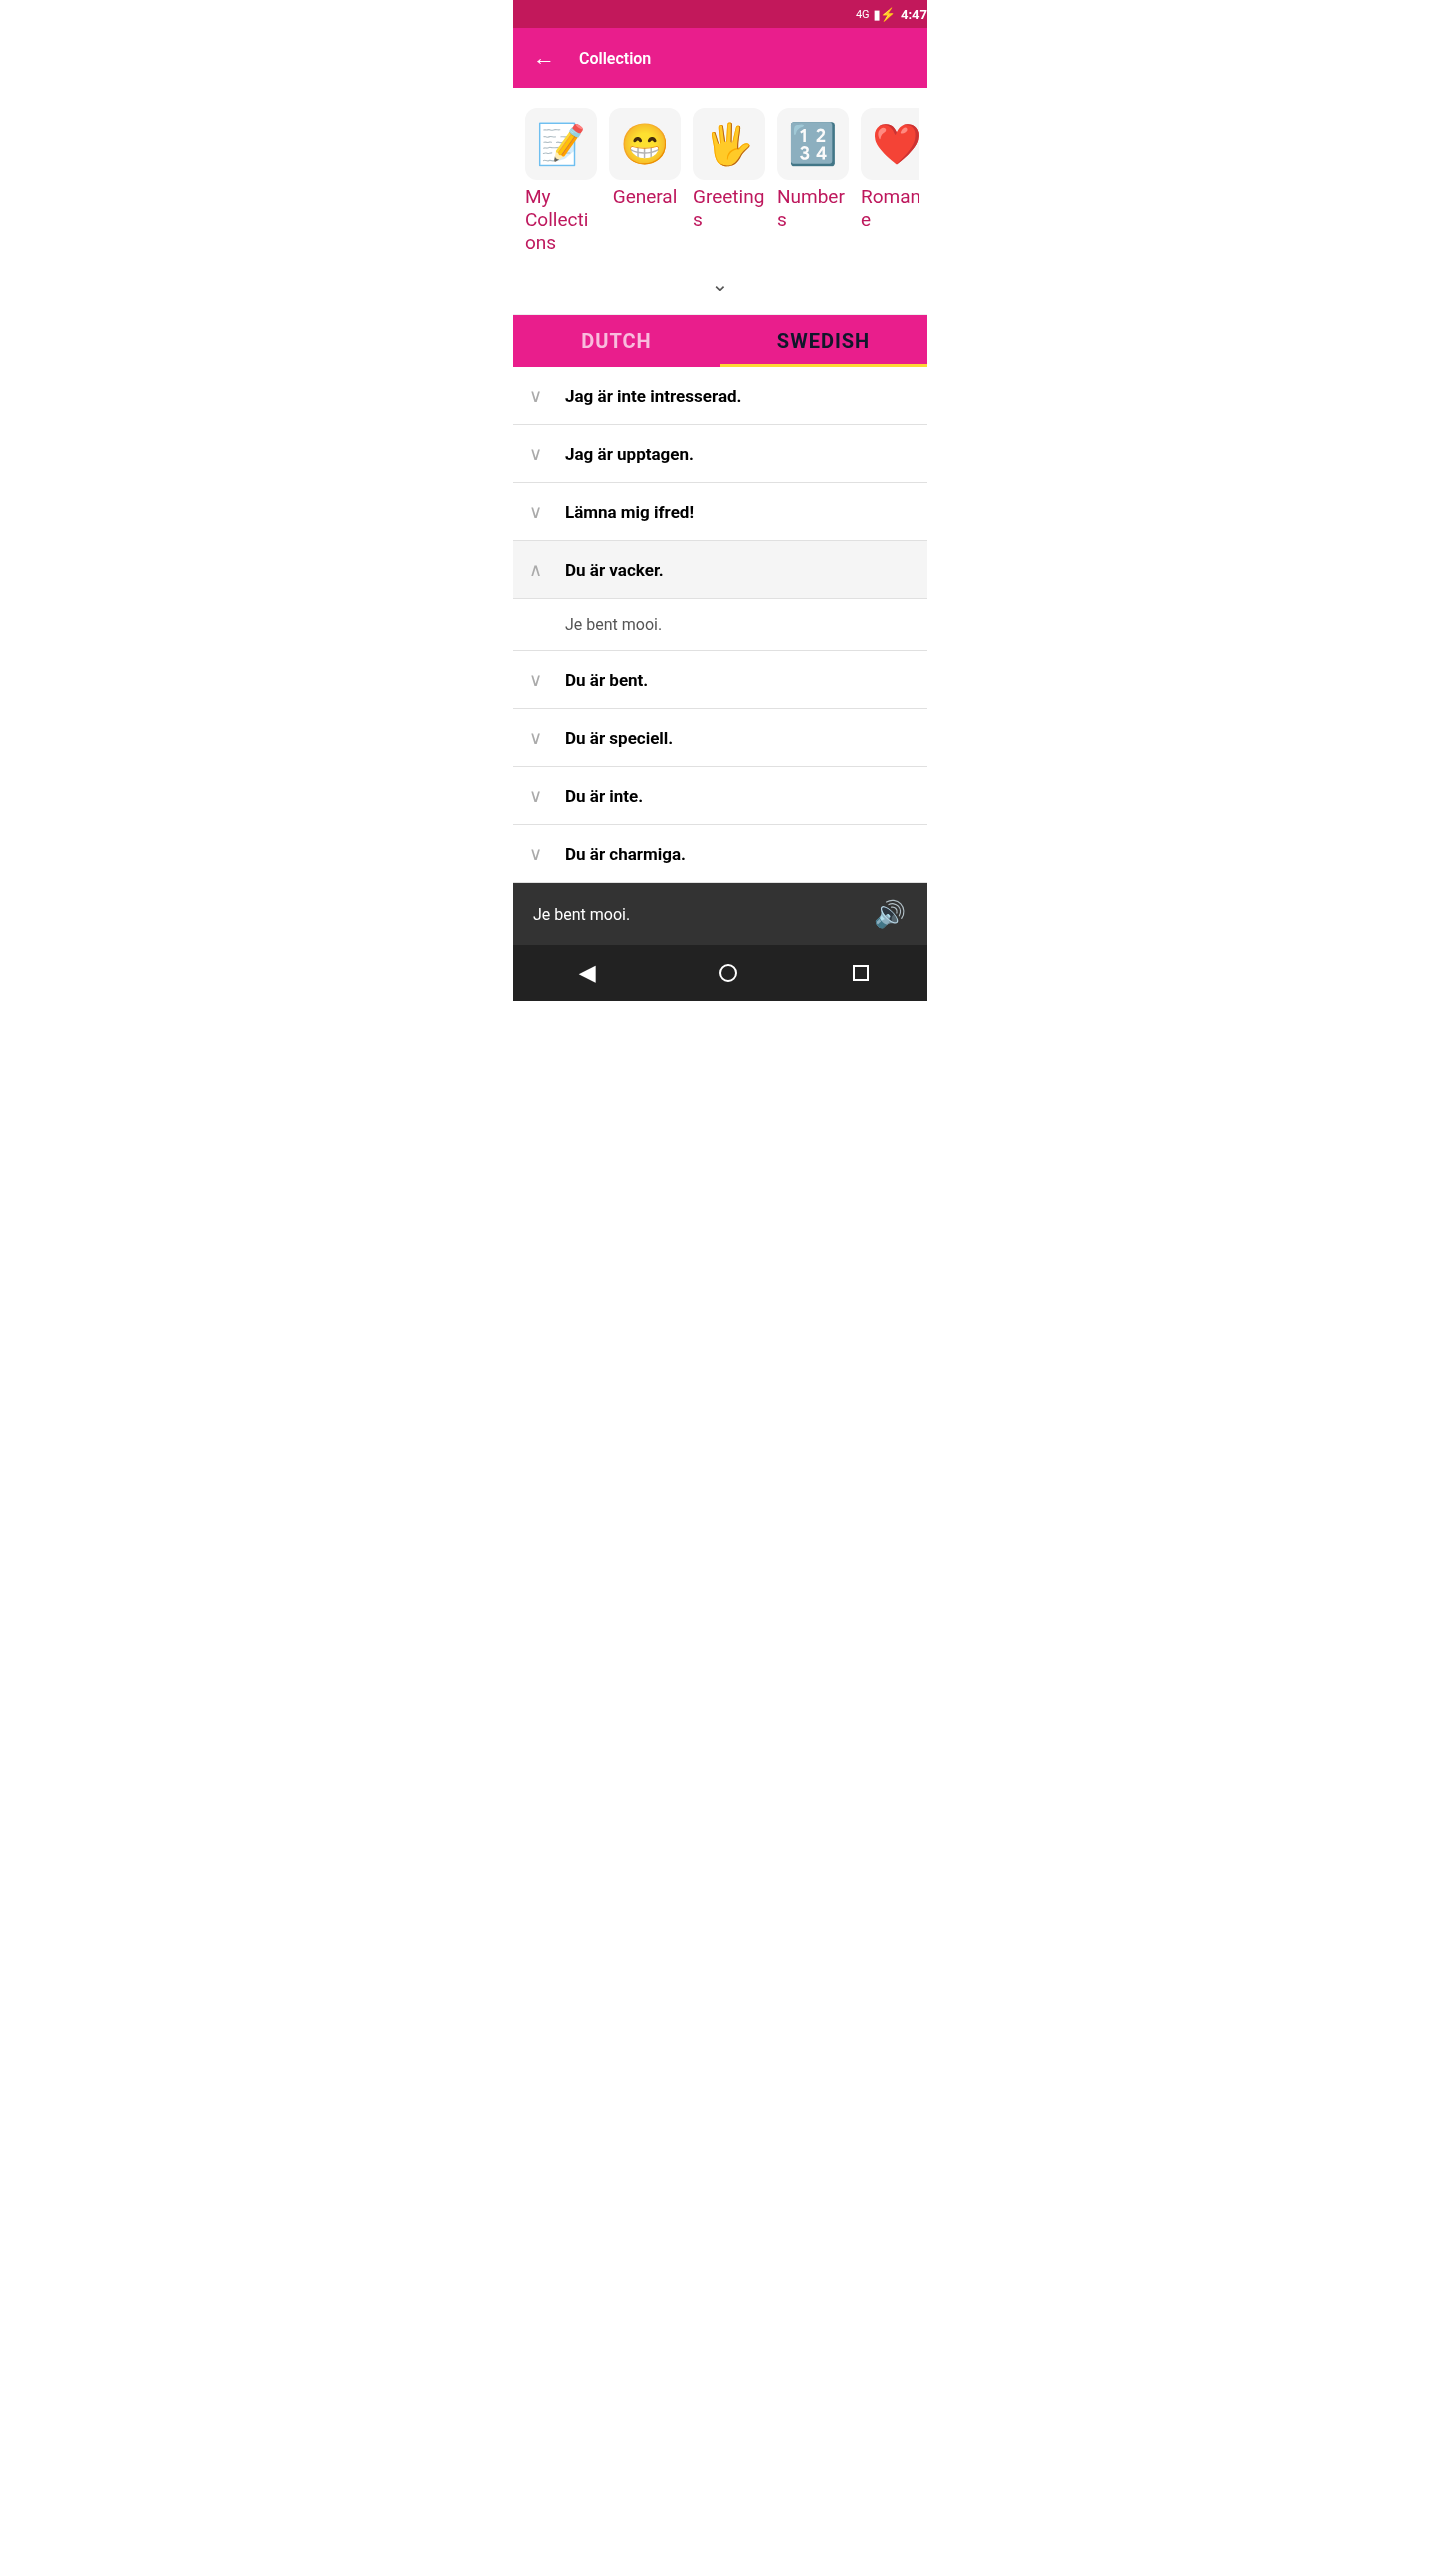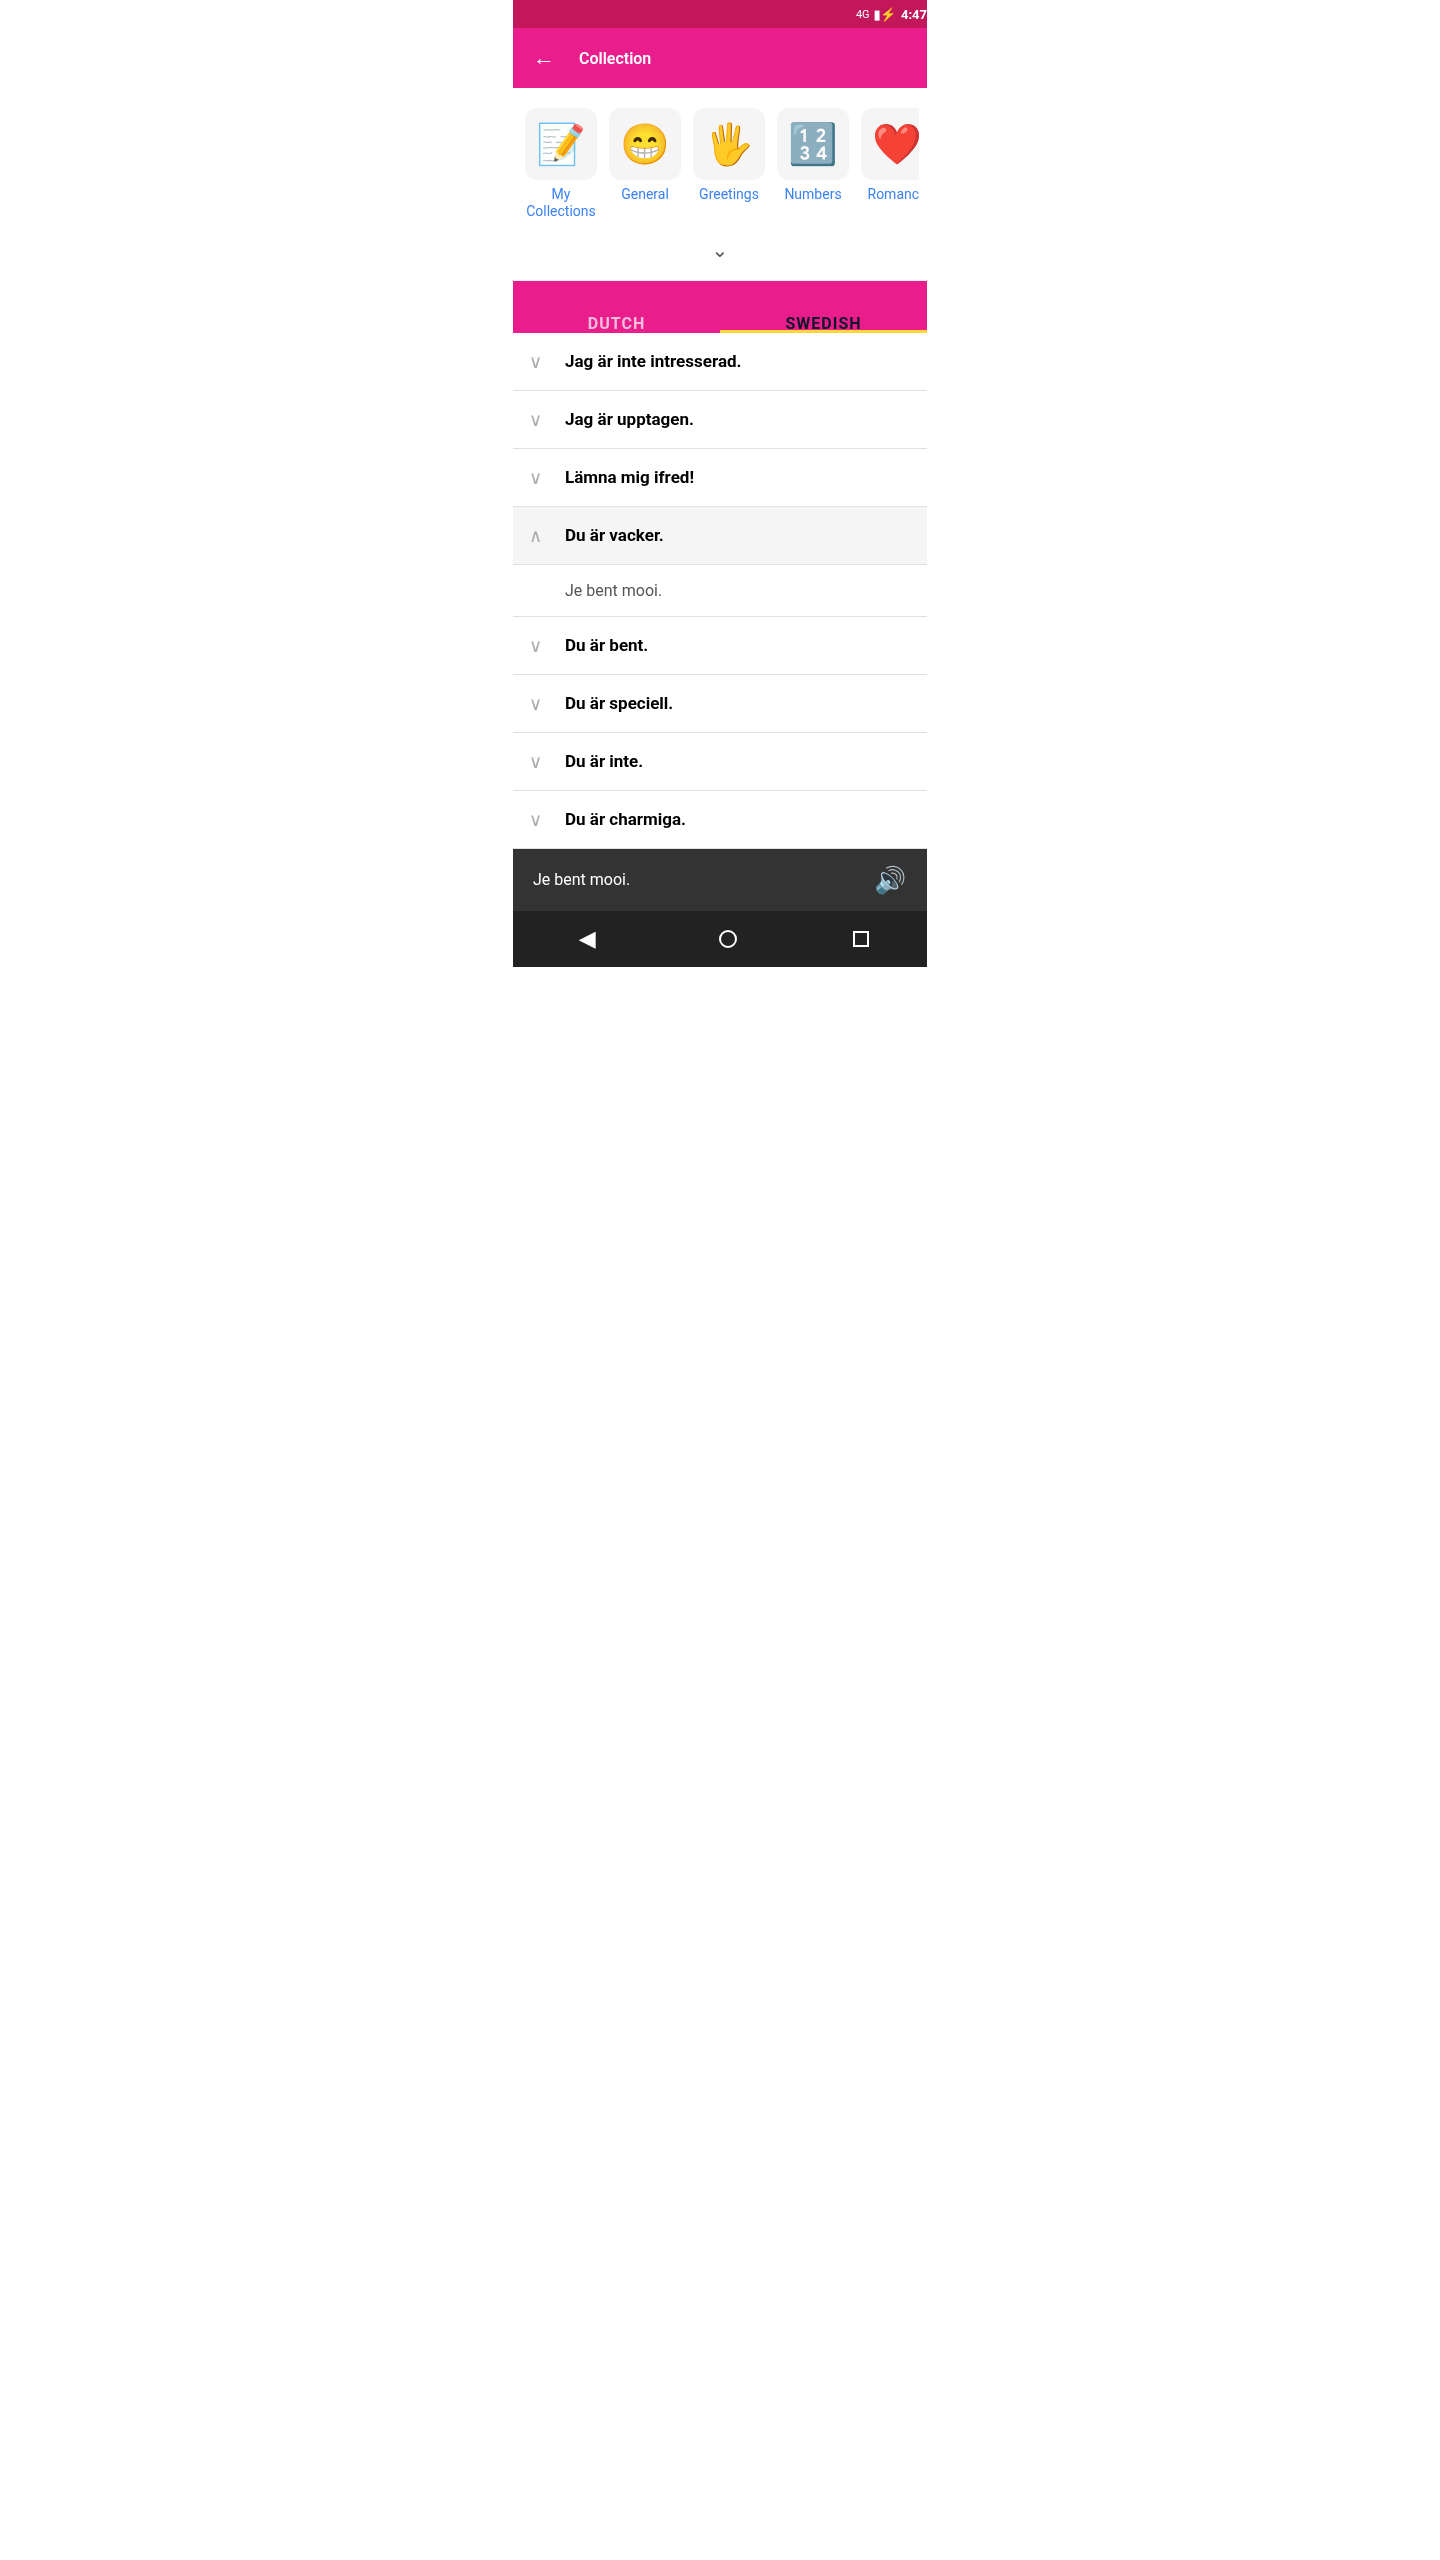--- a/index.html
+++ b/index.html
@@ -90,46 +90,46 @@
       height: 72px;
       background: #f5f5f5;
       border-radius: 12px;
       display: flex;
       align-items: center;
       justify-content: center;
       font-size: 40px;
       margin-bottom: 6px;
     }
     .category-label {
-      font-size: 14px;
-      color: #3b82f6;
-      text-align: center;
+      font-size: 19px;
+      color: #be185d;
+      text-align: left;
       line-height: 1.2;
       word-break: break-word;
     }
     .expand-chevron {
       text-align: center;
       padding: 6px 0 10px 0;
       color: #555;
       font-size: 20px;
       cursor: pointer;
     }
 
     
     .tabs {
       display: flex;
       background: #e91e8c;
       height: 52px;
     }
     .tab {
       flex: 1;
       display: flex;
-      align-items: flex-end;
+      align-items: center;
       justify-content: center;
-      font-size: 16px;
+      font-size: 20px;
       font-weight: 700;
       cursor: pointer;
       position: relative;
       letter-spacing: 1px;
     }
     .tab-inactive {
       color: rgba(255,255,255,0.7);
     }
     .tab-active {
       color: #0f172a;

